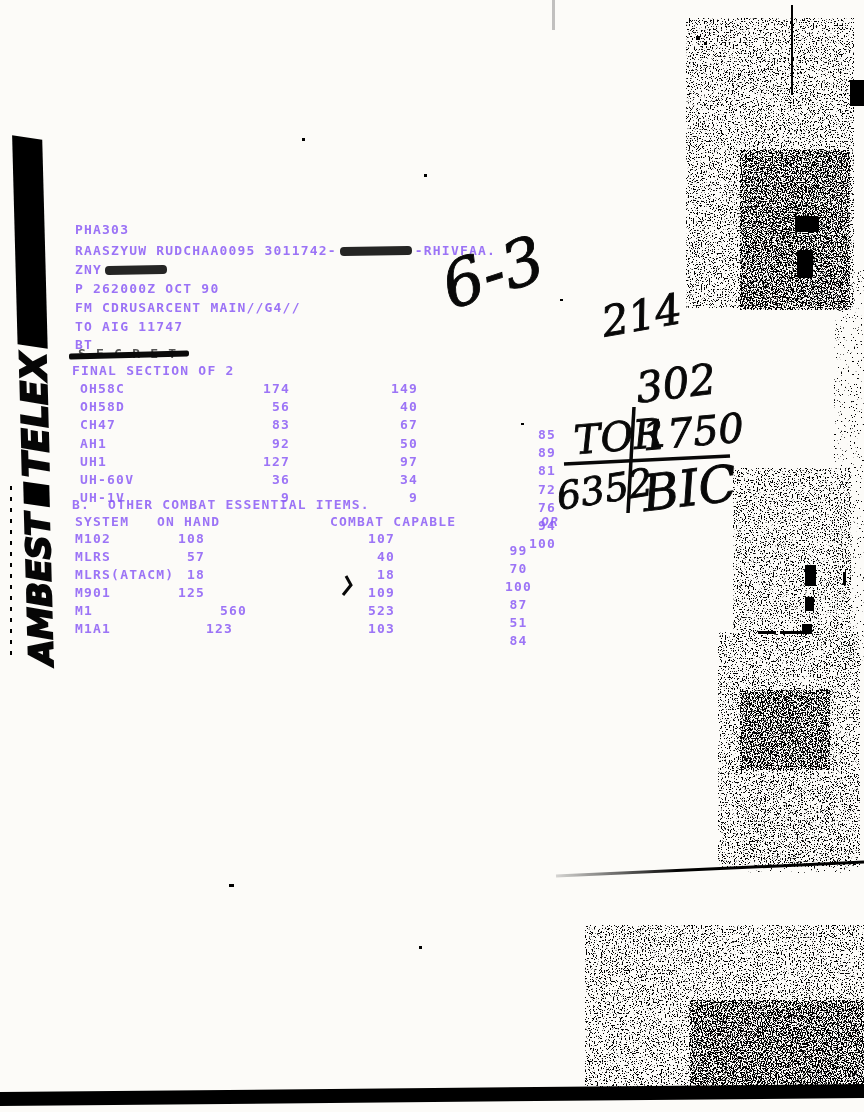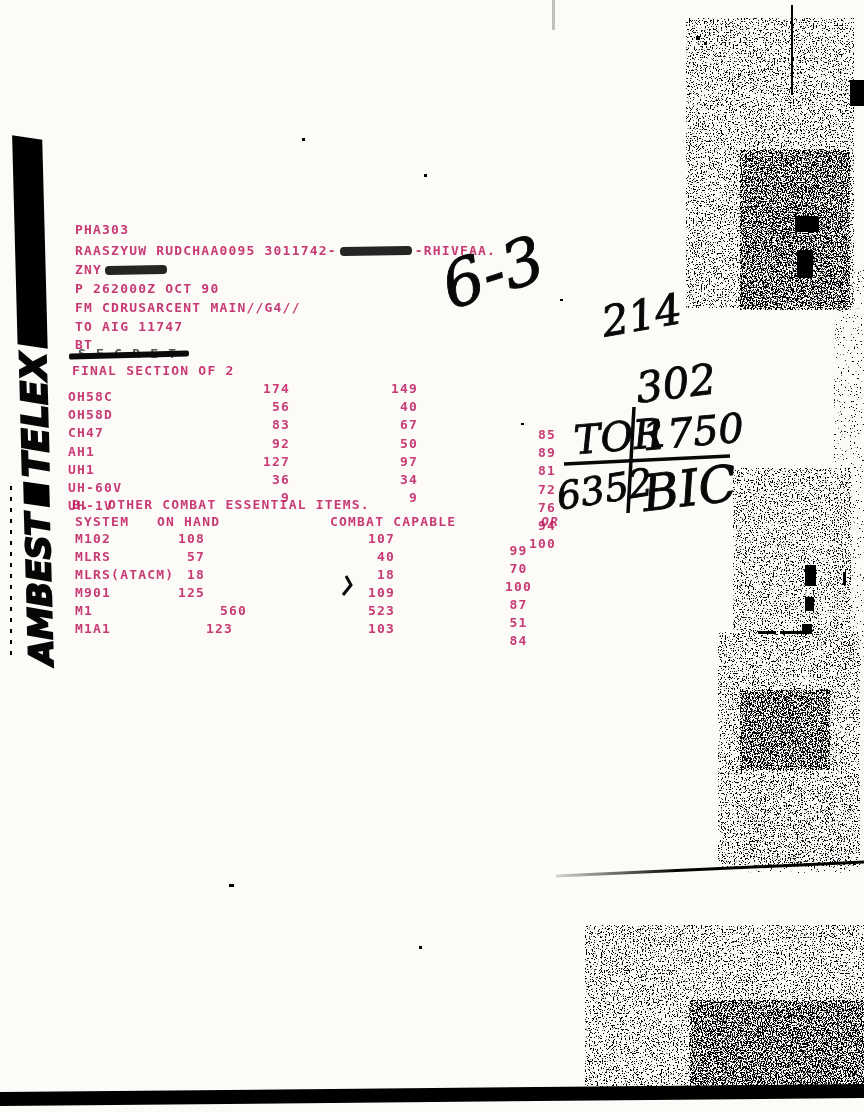--- a/index.html
+++ b/index.html
@@ -1,27 +1,27 @@
 <!DOCTYPE html>
 <html><head>
 <meta charset="utf-8">
 <style>
   html,body{margin:0;padding:0;background:#e8e8e8;}
   .page{position:relative;width:864px;height:1112px;background:#fcfbf8;overflow:hidden;
         font-family:"DejaVu Sans Mono",monospace;}
   
-  .typed{position:absolute;color:#be185d;font-size:13px;letter-spacing:1.2px;white-space:pre;
+  .typed{position:absolute;color:#8b5cf6;font-size:13px;letter-spacing:1.2px;white-space:pre;
          font-weight:700;opacity:.85;filter:blur(.25px);}
   .redact{display:inline-block;height:9px;background:#000;border-radius:4px;
           transform:translateY(.5px) rotate(-.8deg);margin:0 3px;}
   .strike{position:absolute;left:69px;top:352px;width:120px;height:6px;background:#0a0a0a;
           transform:rotate(-1.6deg);border-radius:2px;}
   .row{position:absolute;left:0;width:620px;height:17px;}
   .row span{position:absolute;white-space:pre;}
-  .hn{left:68px;margin-top:8px;}  .h1{left:185px;width:105px;text-align:right;}
+  .hn{left:80px;}  .h1{left:185px;width:105px;text-align:right;}
   .h2{left:313px;width:105px;text-align:right;} .h3{left:451px;width:105px;text-align:right;margin-top:46px;}
   .inm{left:75px;} .i1{left:100px;width:105px;text-align:right;}
   .i2{left:290px;width:105px;text-align:right;} .i3{left:466px;width:105px;text-align:center;margin-top:12px;}
   .shift42{left:142px;text-align:right;} .shift28{left:128px;}
   .hdr-on{left:157px;} .hdr-mc{left:330px;} .hdr-or{left:541px;font-style:italic;}
   
   .stamp{position:absolute;left:14px;top:138px;width:56px;height:530px;}
   .stamp-rot{position:absolute;left:2px;top:528px;width:528px;height:50px;
              transform-origin:0 0;transform:rotate(-91.5deg);
              display:flex;flex-direction:row;align-items:center;}

